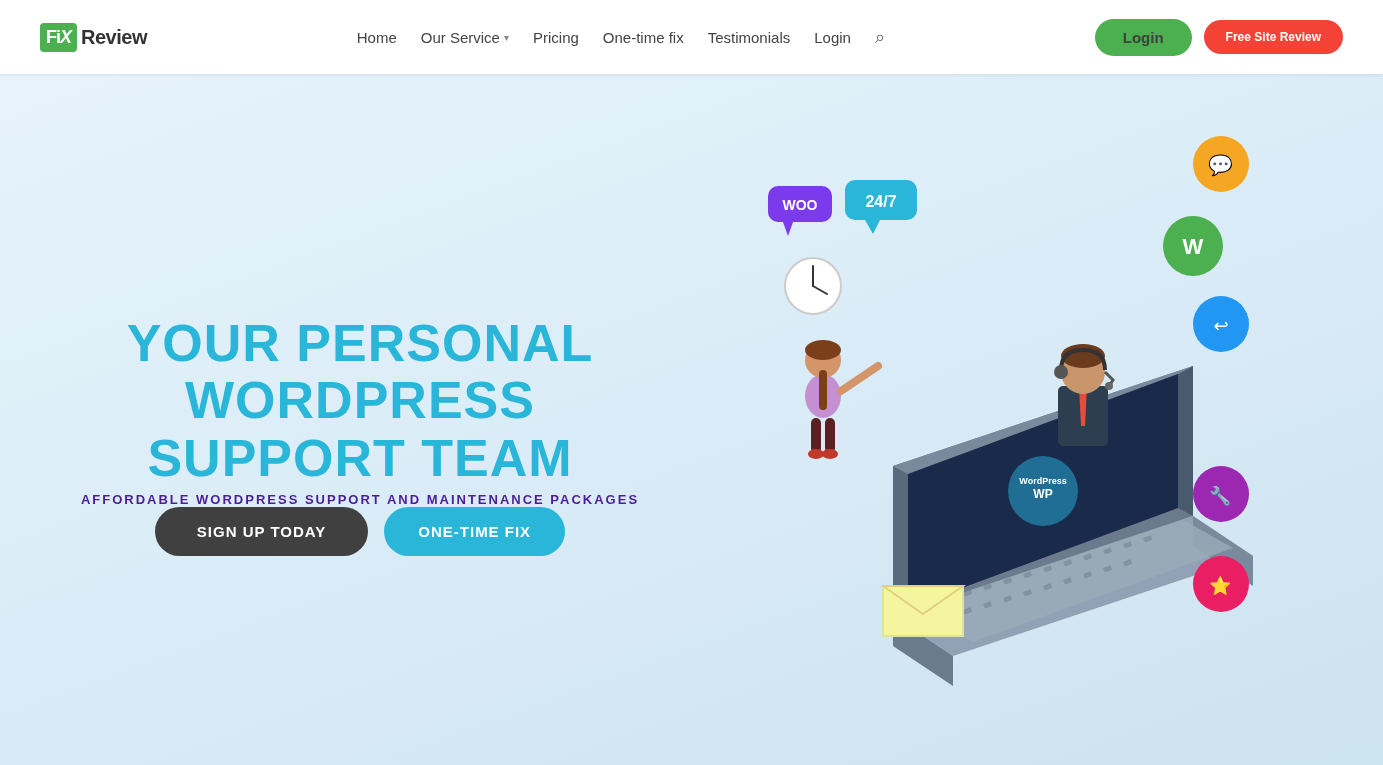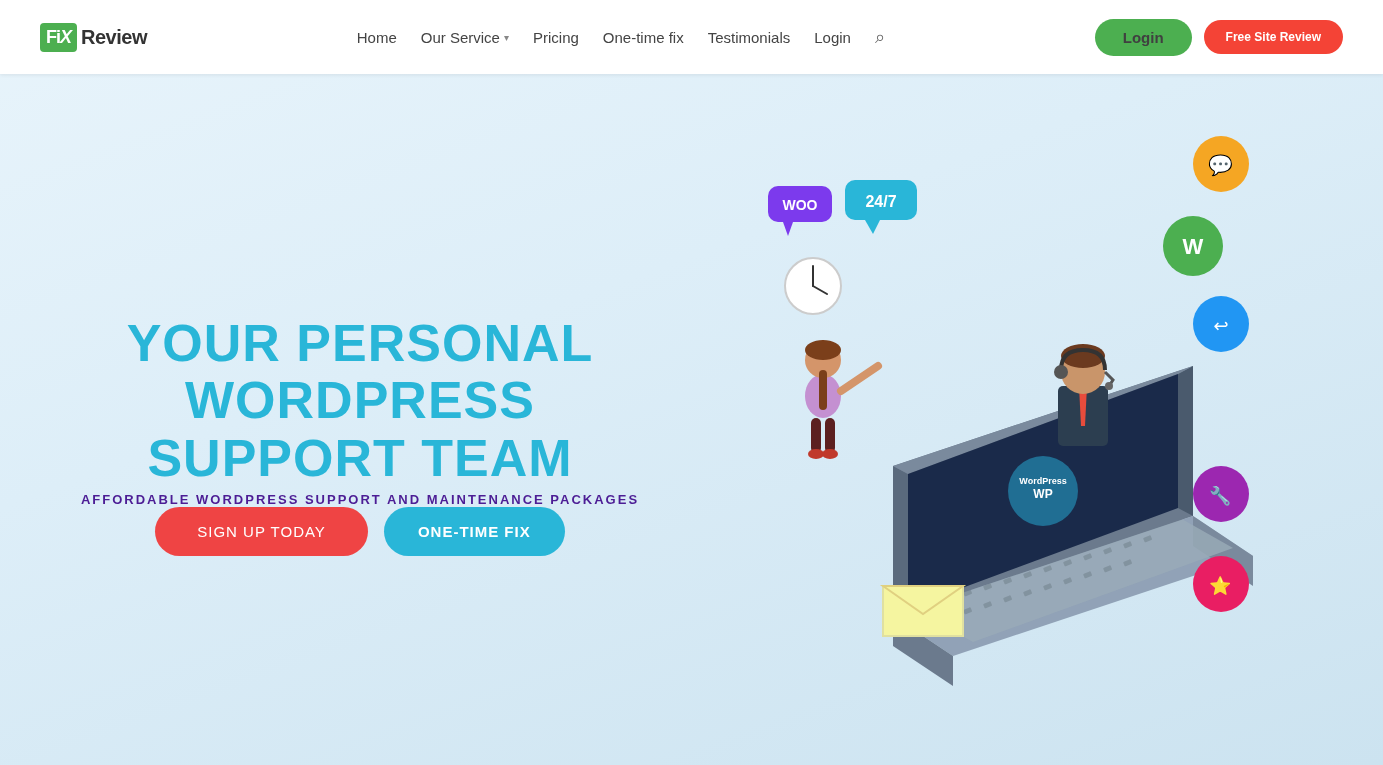--- a/index.html
+++ b/index.html
@@ -131,27 +131,27 @@
       text-transform: uppercase;
     }
 
     .hero-buttons {
       display: flex;
       gap: 16px;
       justify-content: center;
     }
 
     .btn-signup {
-      background: #ef4444;
+      background: #404040;
       color: #fff;
       border: none;
       padding: 16px 42px;
       border-radius: 30px;
       font-size: 15px;
-      font-weight: 400;
+      font-weight: 700;
       cursor: pointer;
       letter-spacing: 1px;
       text-transform: uppercase;
     }
 
     .btn-onetimefix {
       background: #29b6d8;
       color: #fff;
       border: none;
       padding: 16px 34px;

